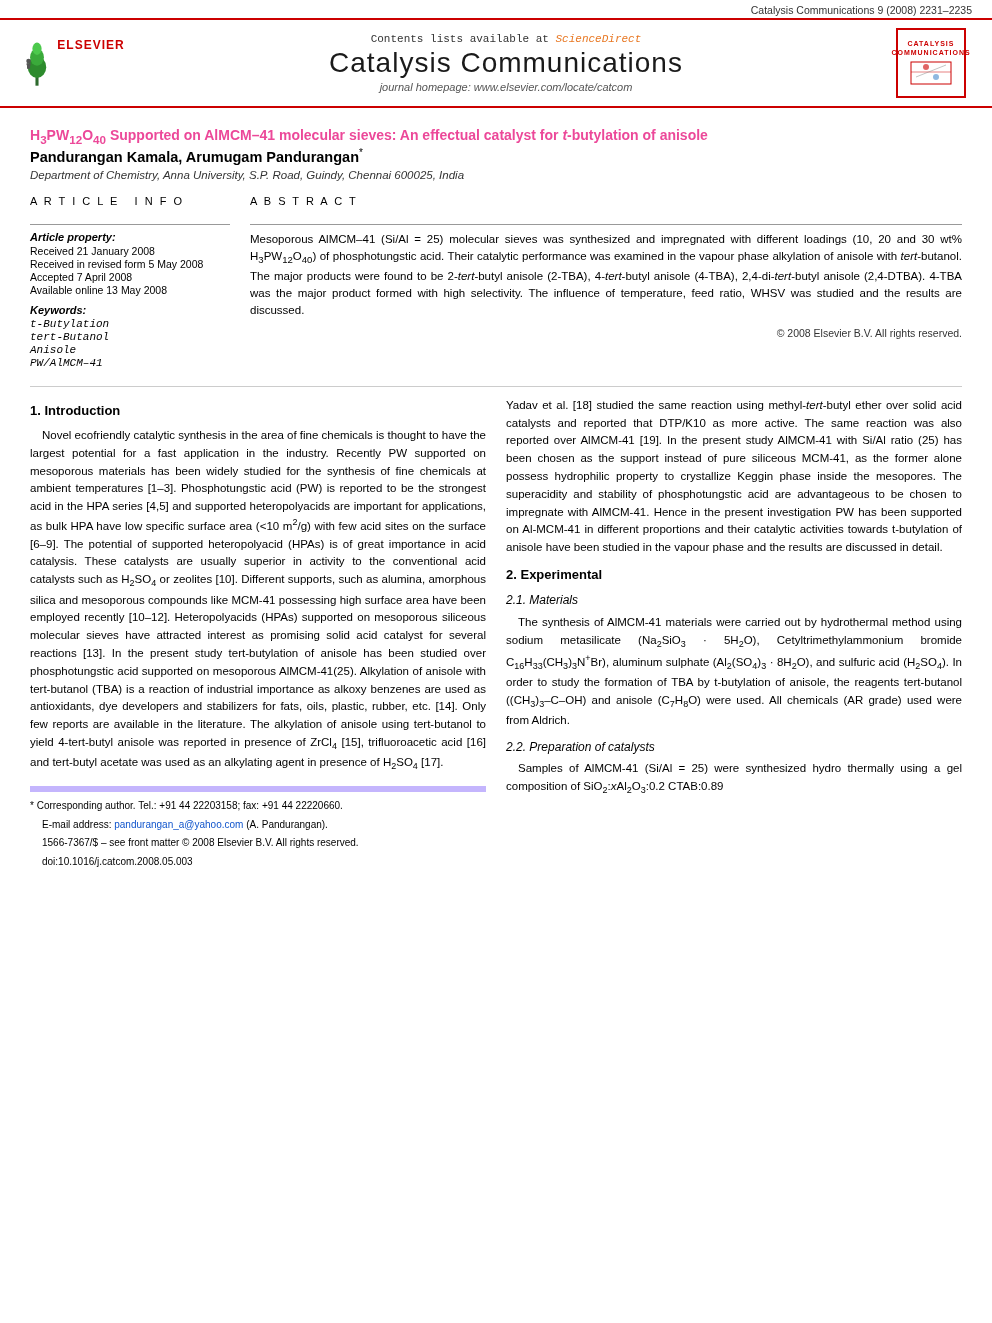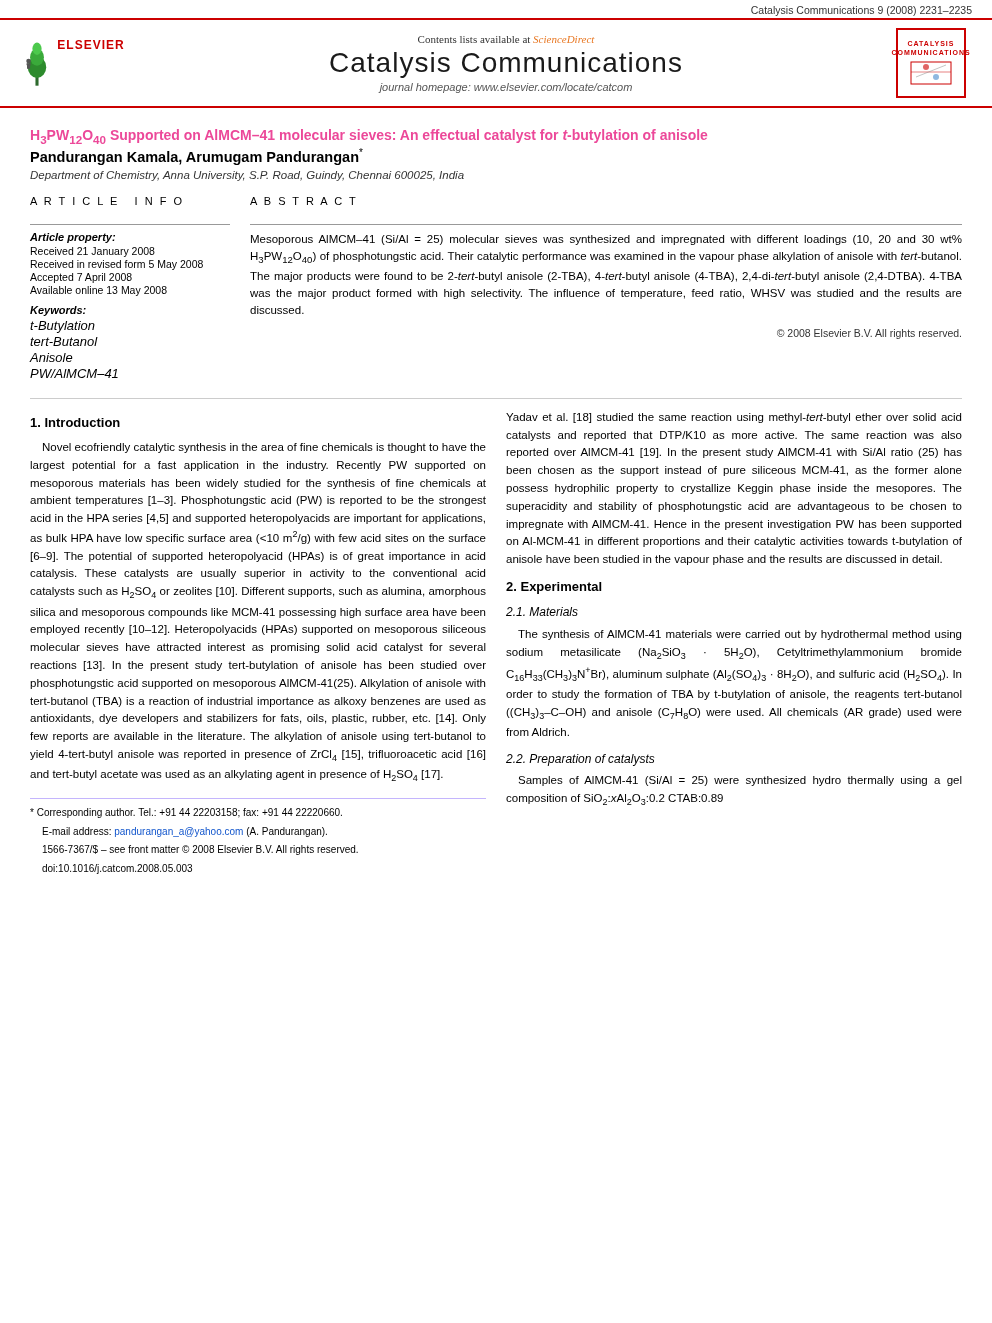--- a/index.html
+++ b/index.html
@@ -41,21 +41,21 @@
       flex-direction: row;
       align-items: flex-start;
       justify-content: center;
     }
     .journal-header-center {
       flex: 1;
       text-align: center;
     }
     .sciencedirect-line {
       font-size: 11px;
-      font-family: Liberation Serif, serif;
+      font-family: Liberation Mono, monospace;
       color: #333;
       margin-bottom: 2px;
     }
     .journal-title-main {
       font-size: 28px;
       font-family: Arial, sans-serif;
       font-weight: normal;
       color: #1a1a1a;
       letter-spacing: 1px;
       margin-bottom: 2px;
@@ -146,22 +146,22 @@
     .article-info-row {
       font-size: 10.5px;
       font-family: Arial, sans-serif;
       color: #000;
       margin-bottom: 1px;
     }
     .keywords-section {
       margin-top: 8px;
     }
     .keyword-item {
-      font-size: 13px;
-      font-family: Liberation Sans, sans-serif;
+      font-size: 11px;
+      font-family: Liberation Mono, monospace;
       font-style: italic;
       margin-bottom: 1px;
     }
 
     .abstract-text {
       font-size: 11.5px;
       font-family: Arial, sans-serif;
       text-align: justify;
       line-height: 1.5;
       color: #000;
@@ -217,21 +217,21 @@
       font-family: Arial, sans-serif;
       margin-bottom: 4px;
       margin-top: 4px;
     }
     .body-col sup { font-size: 9px; }
     .body-col sub { font-size: 9px; }
 
     
     .footnotes {
       margin-top: 12px;
-      border-top: 1px solid #c4b5fd;
+      border-top: 6px solid #c4b5fd;
       padding-top: 6px;
       font-size: 10px;
       font-family: Arial, sans-serif;
       color: #000;
     }
     .footnotes p { margin-bottom: 3px; }
     .tree-icon {
       width: 40px;
       height: 50px;
     }

